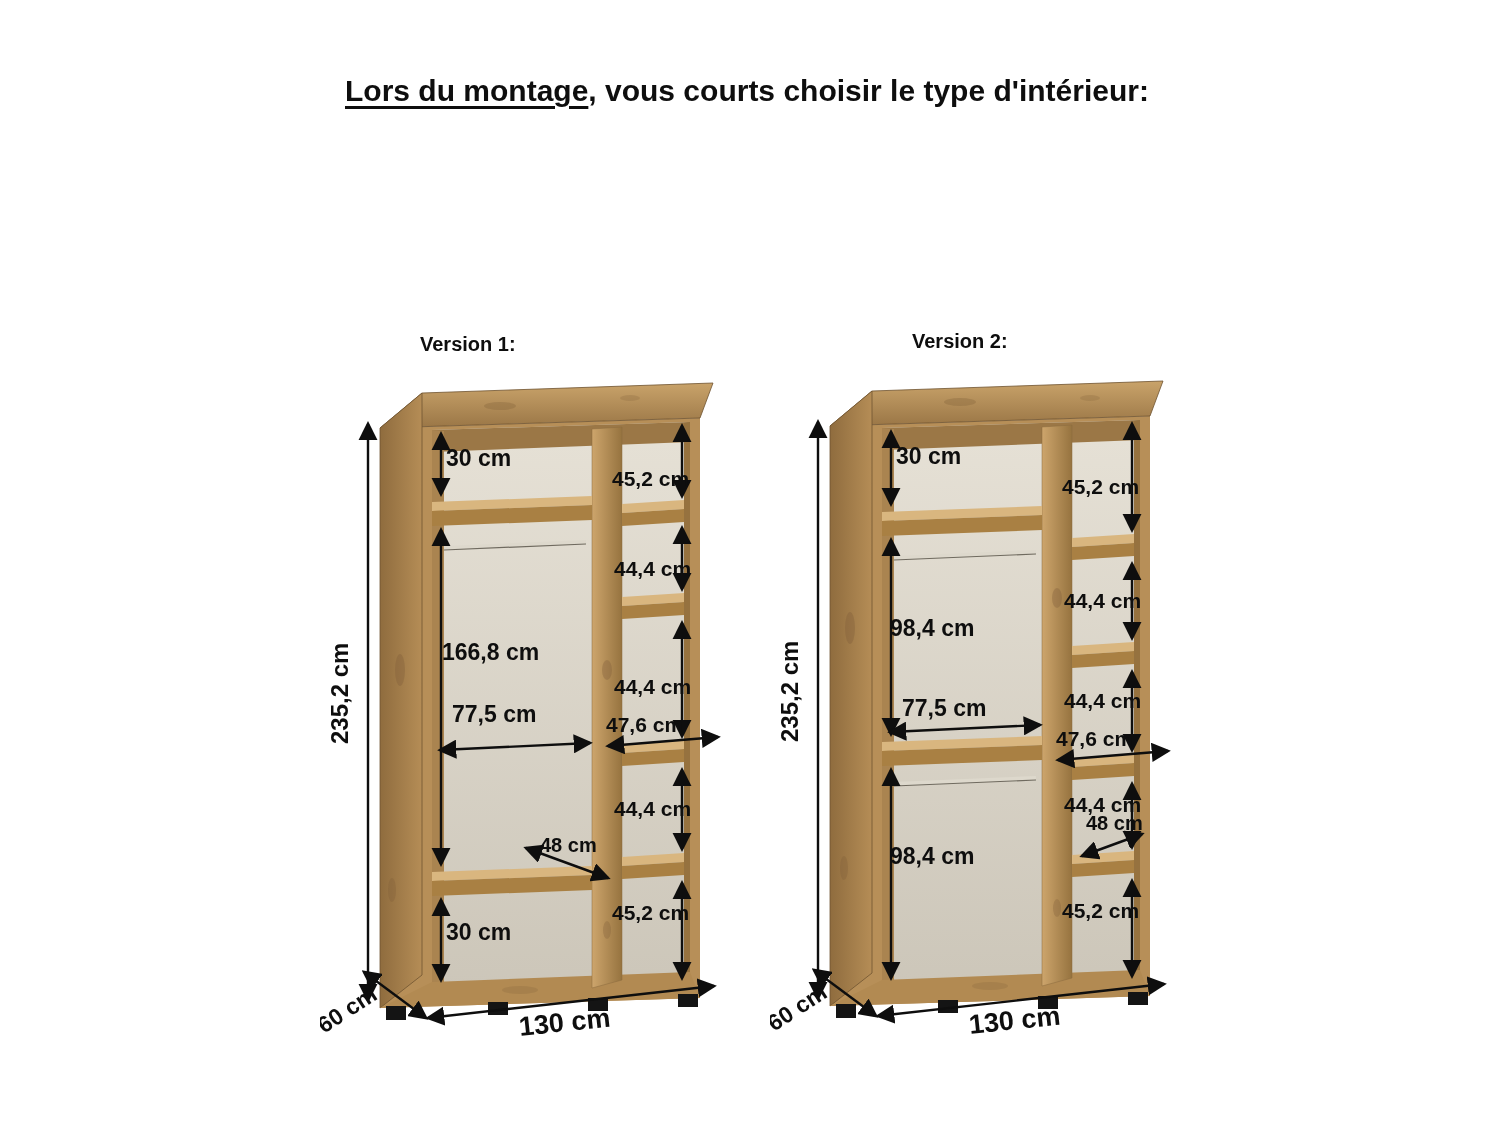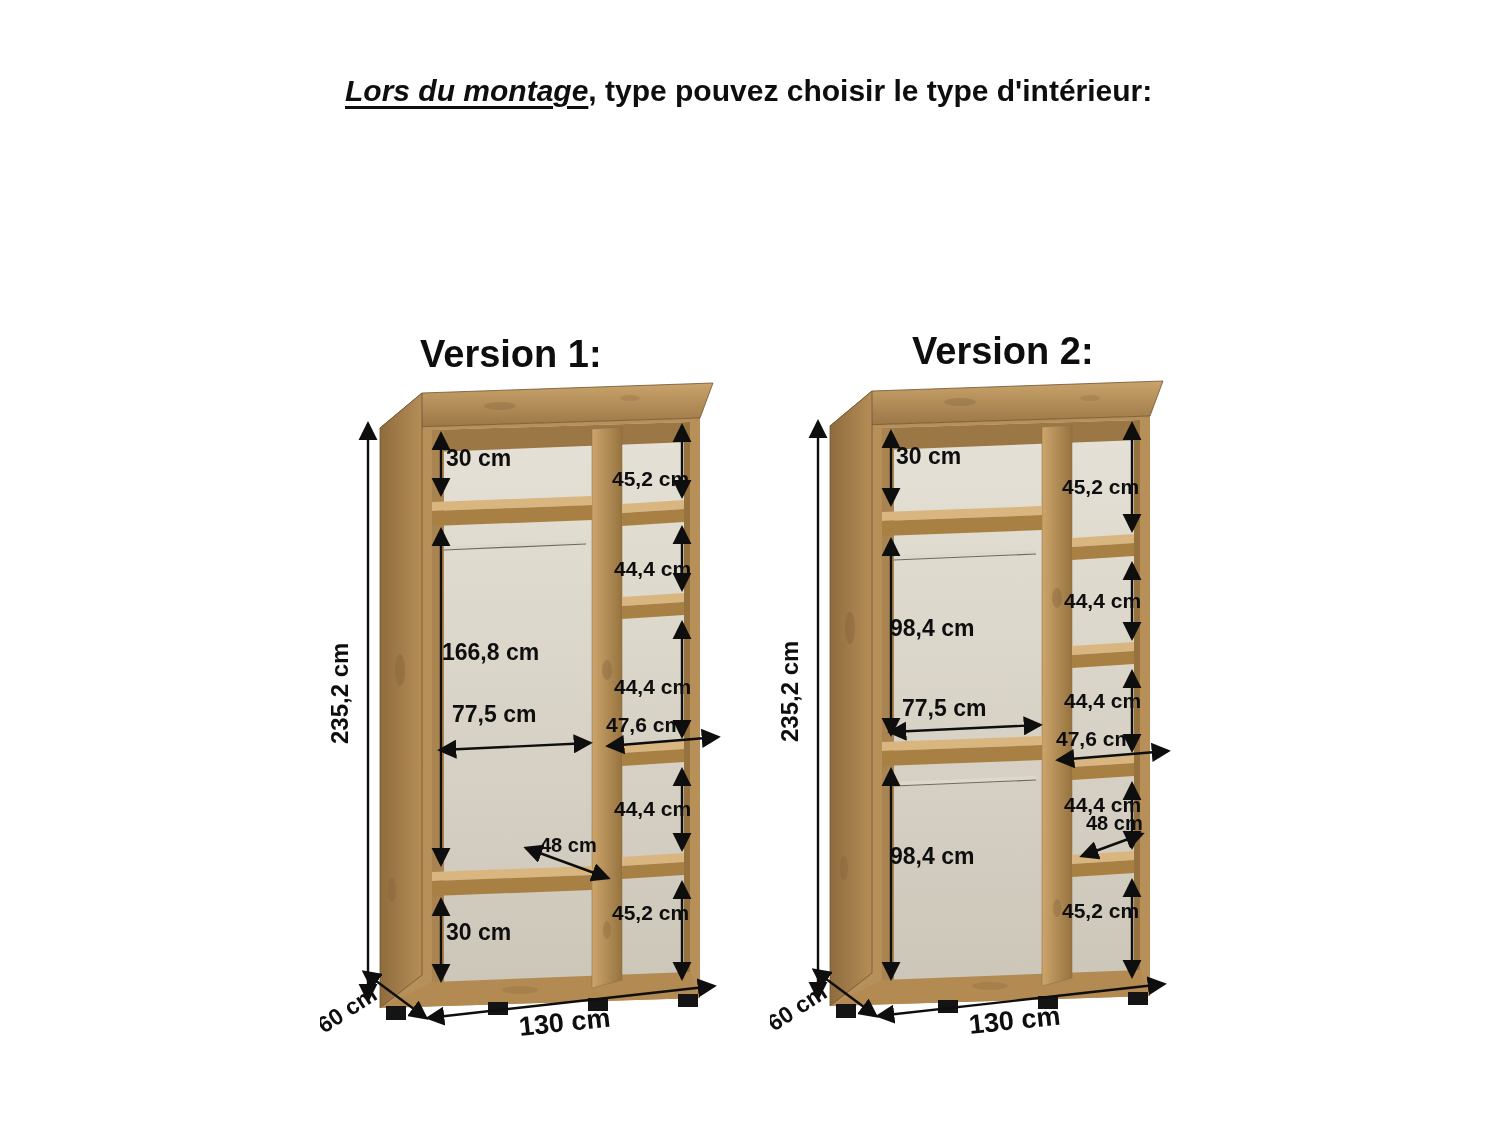--- a/index.html
+++ b/index.html
@@ -4,36 +4,36 @@
 <style>
   html,body{margin:0;padding:0;}
   body{
     width:1500px;height:1125px;position:relative;overflow:hidden;
     background:#ffffff;color:#0e0e0e;
     font-family:"Liberation Sans", sans-serif;
   }
   .hdr{position:absolute;left:345px;top:70px;width:1160px;font-weight:700;}
   .hdr p{margin:0 0 15px 0;font-size:30px;line-height:1.42;}
   .intro{font-size:31px;white-space:nowrap;}
-  .intro .u{text-decoration:underline;text-decoration-thickness:3px;text-underline-offset:5px;font-style:italic;}
+  .intro .u{text-decoration:underline;text-decoration-thickness:3px;text-underline-offset:5px;}
   .desc{width:800px;}
-  .vtitle{position:absolute;font-size:38px;font-weight:700;}
+  .vtitle{position:absolute;font-size:20px;font-weight:700;}
   #t1{left:420px;top:333px;}
   #t2{left:912px;top:330px;}
   svg.wd{position:absolute;width:440px;height:700px;}
   #w1{left:320px;top:370px;}
   #w2{left:770px;top:368px;}
   .dt{font-weight:700;fill:#0e0e0e;font-family:"Liberation Sans",sans-serif;}
   .dim{stroke:#0e0e0e;stroke-width:2.4;fill:none;}
 </style>
 </head>
 <body>
 
 <div class="hdr">
-  <p class="intro"><span class="u">Lors du montage</span><span>, type pouvez choisir le type d'intérieur:</span></p>
+  <p class="intro"><span class="u">Lors du montage</span><span>, vous courts choisir le type d'intérieur:</span></p>
 </div>
 
 <div class="vtitle" id="t1">Version 1:</div>
 <div class="vtitle" id="t2">Version 2:</div>
 
 <svg id="w1" class="wd" viewBox="-20 0 440 700">
   <defs>
     <marker id="ar1" viewBox="0 0 10 10" refX="8.5" refY="5" markerWidth="8" markerHeight="8" orient="auto-start-reverse">
       <path d="M0 0 L10 5 L0 10 z" fill="#0e0e0e"></path>
     </marker>

